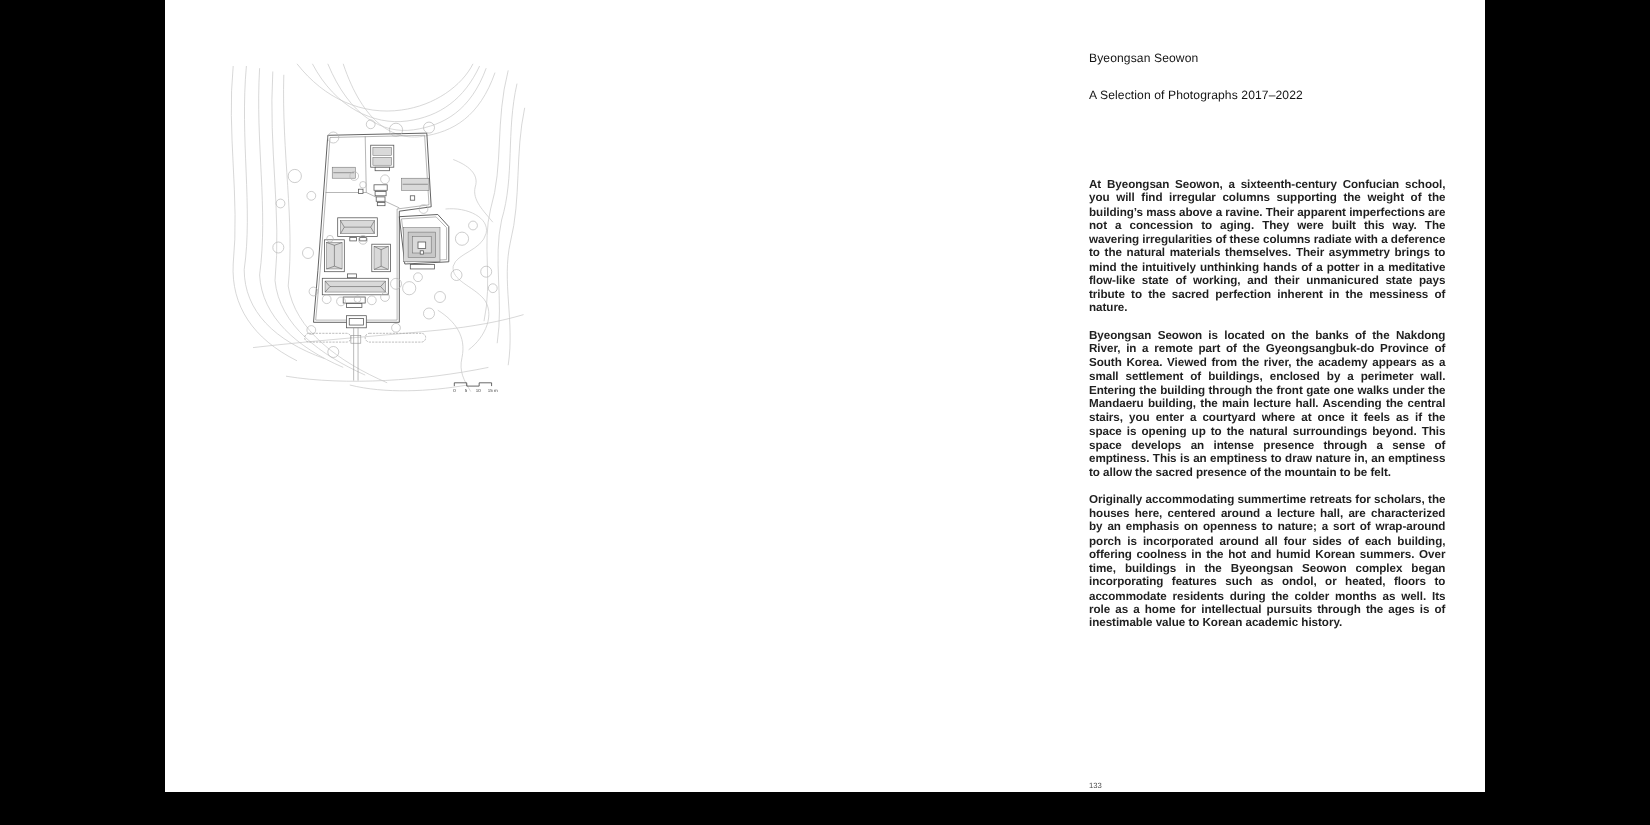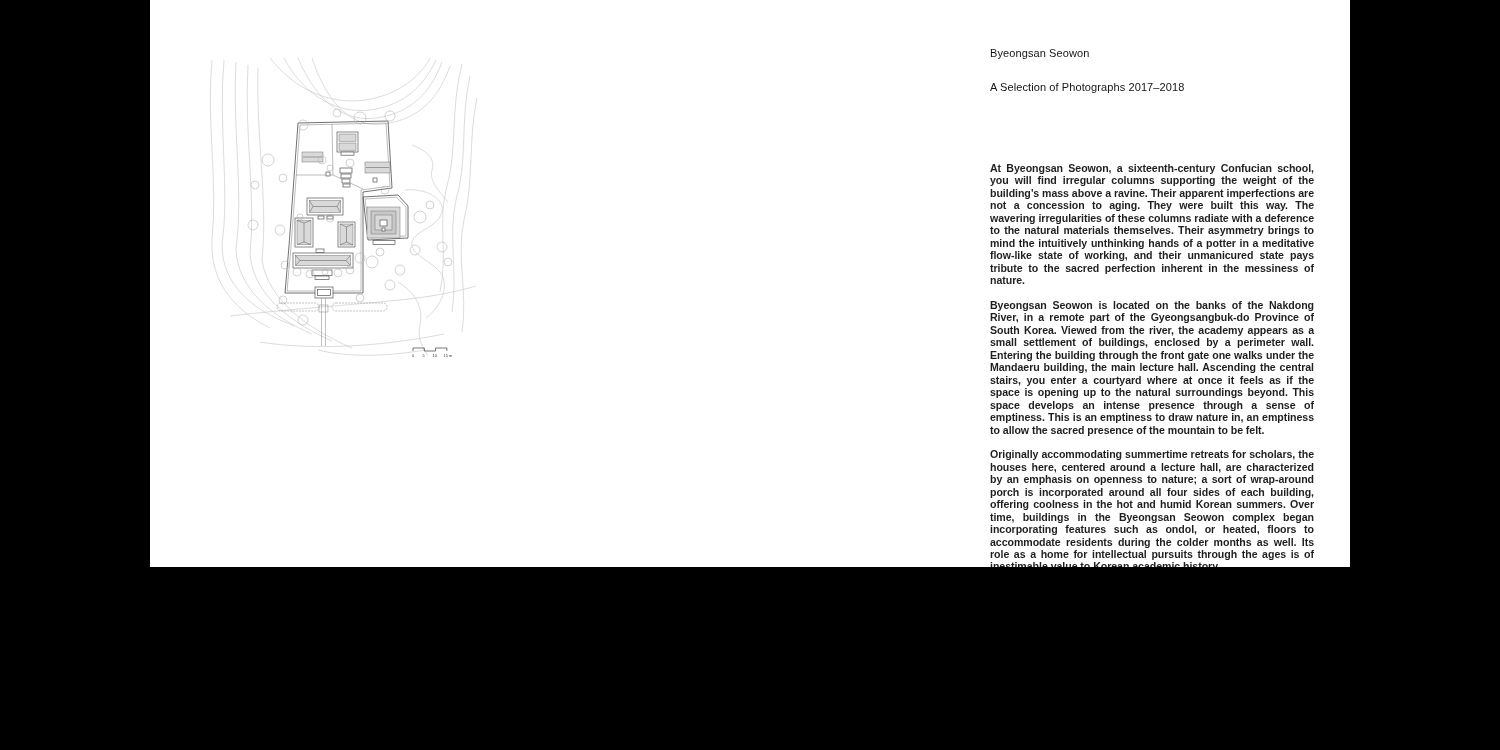--- a/index.html
+++ b/index.html
@@ -1,20 +1,20 @@
 <!DOCTYPE html>
 <html><head>
 <meta charset="utf-8">
 <style>
   * { margin: 0; padding: 0; box-sizing: border-box; }
   html, body { background: #000; }
   .stage {
     position: relative;
     width: 1500px;
-    height: 567px;
+    height: 720px;
     background: #000;
     overflow: hidden;
     font-family: "Liberation Sans", sans-serif;
   }
   .spread {
     position: absolute;
     left: 150px; top: 0;
     width: 1200px; height: 750px;
     background: #ffffff;
   }
@@ -246,21 +246,21 @@
           <text class="scale-txt" x="212" y="306.5">0</text>
           <text class="scale-txt" x="222.5" y="306.5">5</text>
           <text class="scale-txt" x="232.5" y="306.5">10</text>
           <text class="scale-txt" x="243.5" y="306.5">15 m</text>
         </g>
       </svg>
     </div>
 
     <div class="text-col">
       <div class="doc-title">Byeongsan Seowon</div>
-      <div class="doc-subtitle">A Selection of Photographs 2017–2018</div>
+      <div class="doc-subtitle">A Selection of Photographs 2017–2022</div>
 
       <div class="body-copy">
         <p>At Byeongsan Seowon, a sixteenth-century Confucian school, you will find irregular columns supporting the weight of the building’s mass above a ravine. Their apparent imperfections are not a concession to aging. They were built this way. The wavering irregularities of these columns radiate with a deference to the natural materials themselves. Their asymmetry brings to mind the intuitively unthinking hands of a potter in a meditative flow-like state of working, and their unmanicured state pays tribute to the sacred perfection inherent in the messiness of nature.</p>
         <p>Byeongsan Seowon is located on the banks of the Nakdong River, in a remote part of the Gyeongsangbuk-do Province of South Korea. Viewed from the river, the academy appears as a small settlement of buildings, enclosed by a perimeter wall. Entering the building through the front gate one walks under the Mandaeru building, the main lecture hall. Ascending the central stairs, you enter a courtyard where at once it feels as if the space is opening up to the natural surroundings beyond. This space develops an intense presence through a sense of emptiness. This is an emptiness to draw nature in, an emptiness to allow the sacred presence of the mountain to be felt.</p>
         <p>Originally accommodating summertime retreats for scholars, the houses here, centered around a lecture hall, are characterized by an emphasis on openness to nature; a sort of wrap-around porch is incorporated around all four sides of each building, offering coolness in the hot and humid Korean summers. Over time, buildings in the Byeongsan Seowon complex began incorporating features such as ondol, or heated, floors to accommodate residents during the colder months as well. Its role as a home for intellectual pursuits through the ages is of inestimable value to Korean academic history.</p>
       </div>
 
       <div class="page-number">133</div>
     </div>
 

